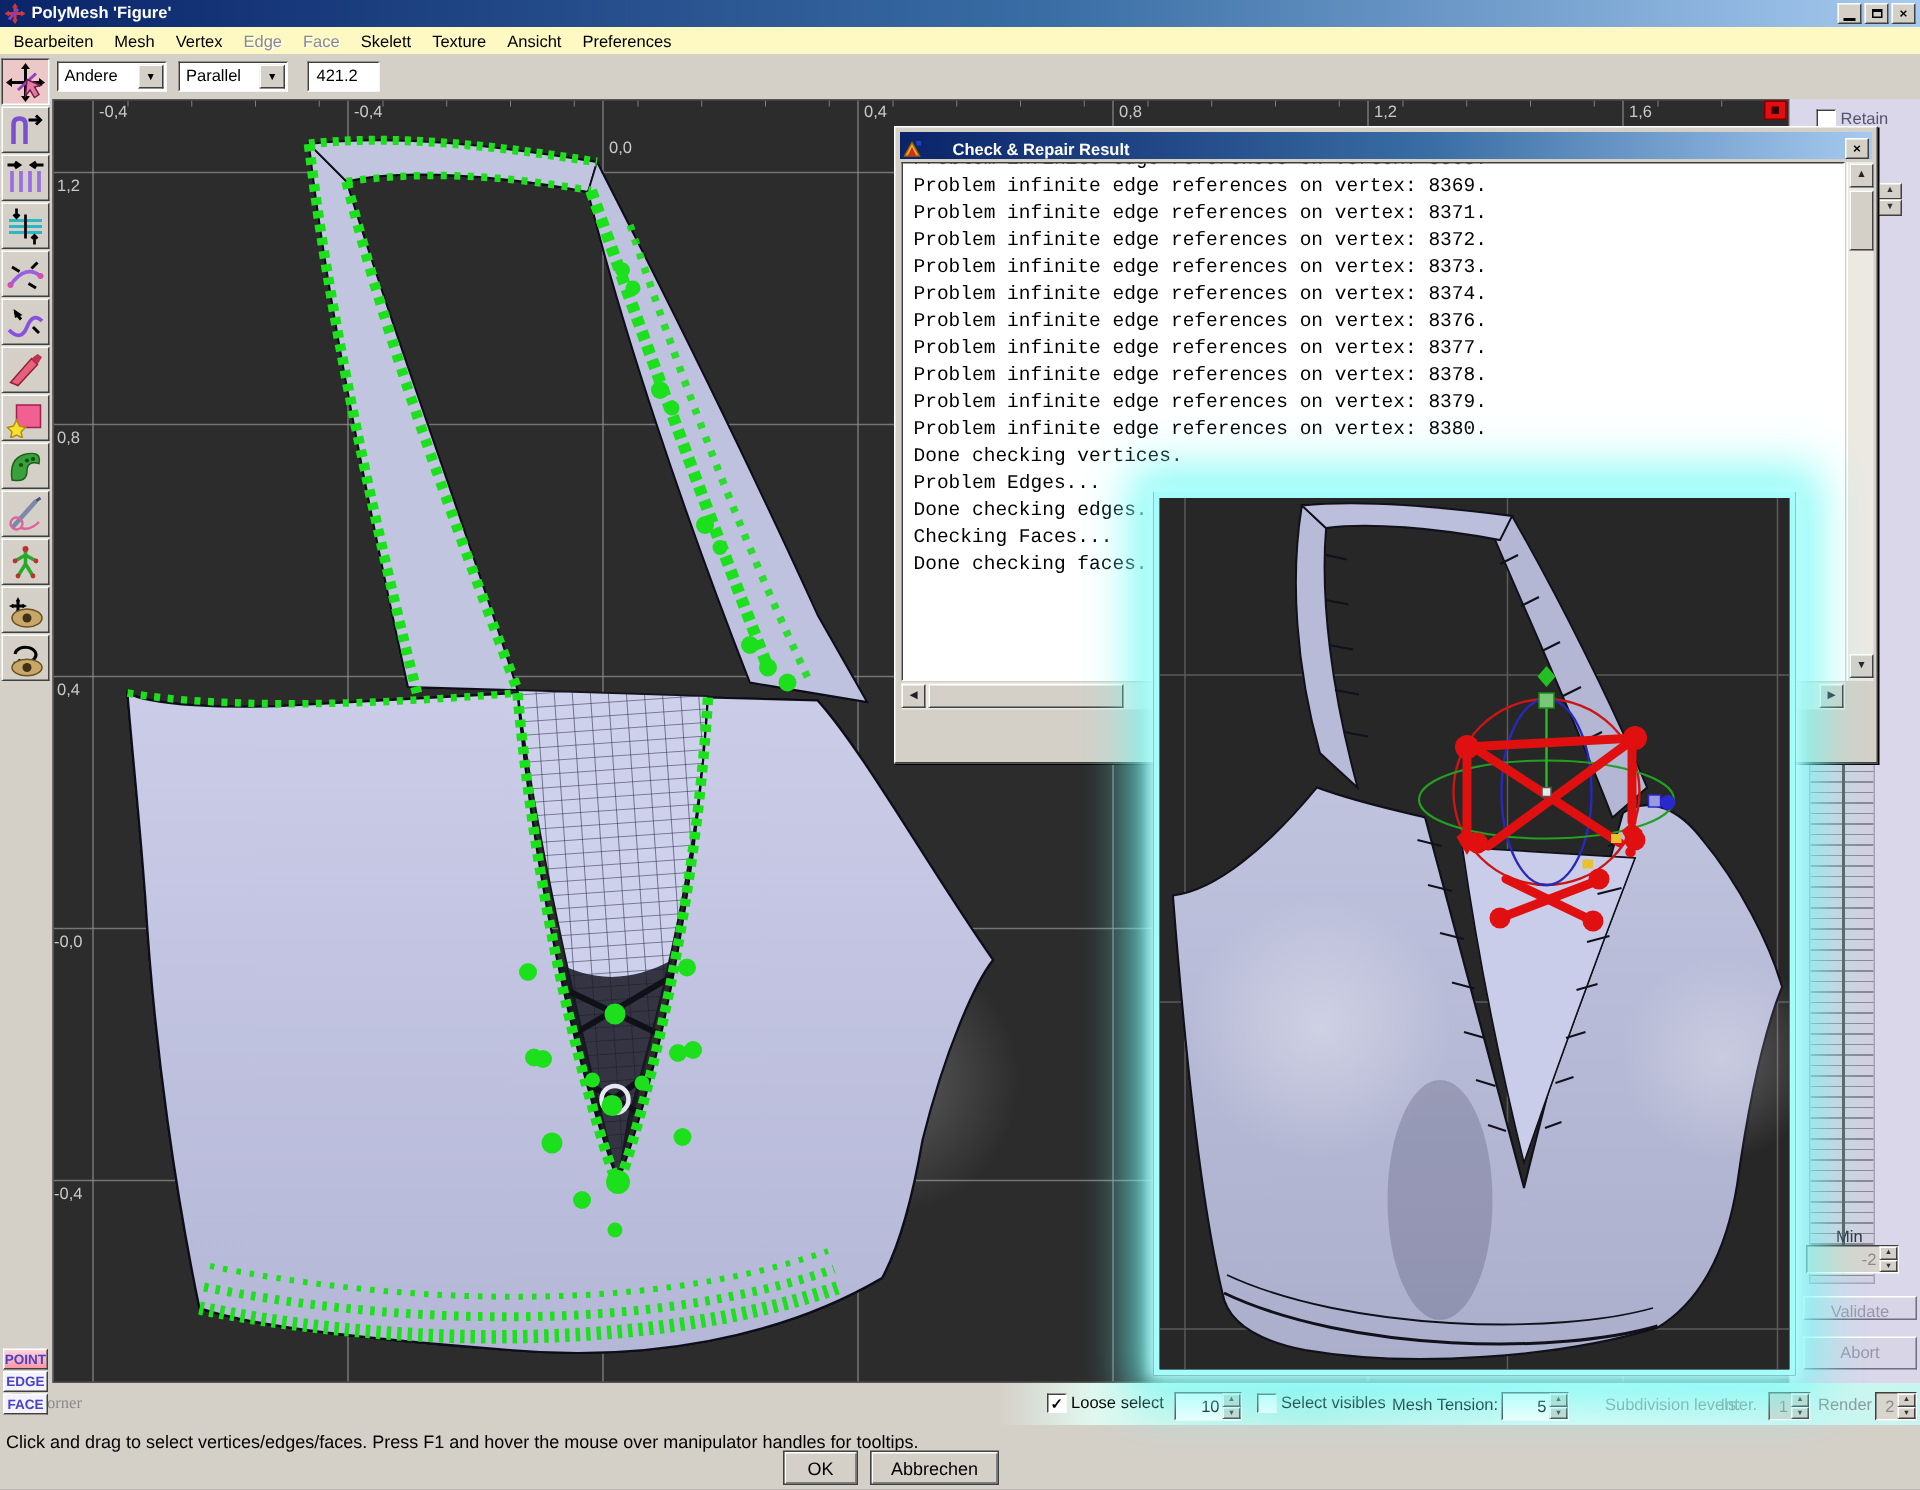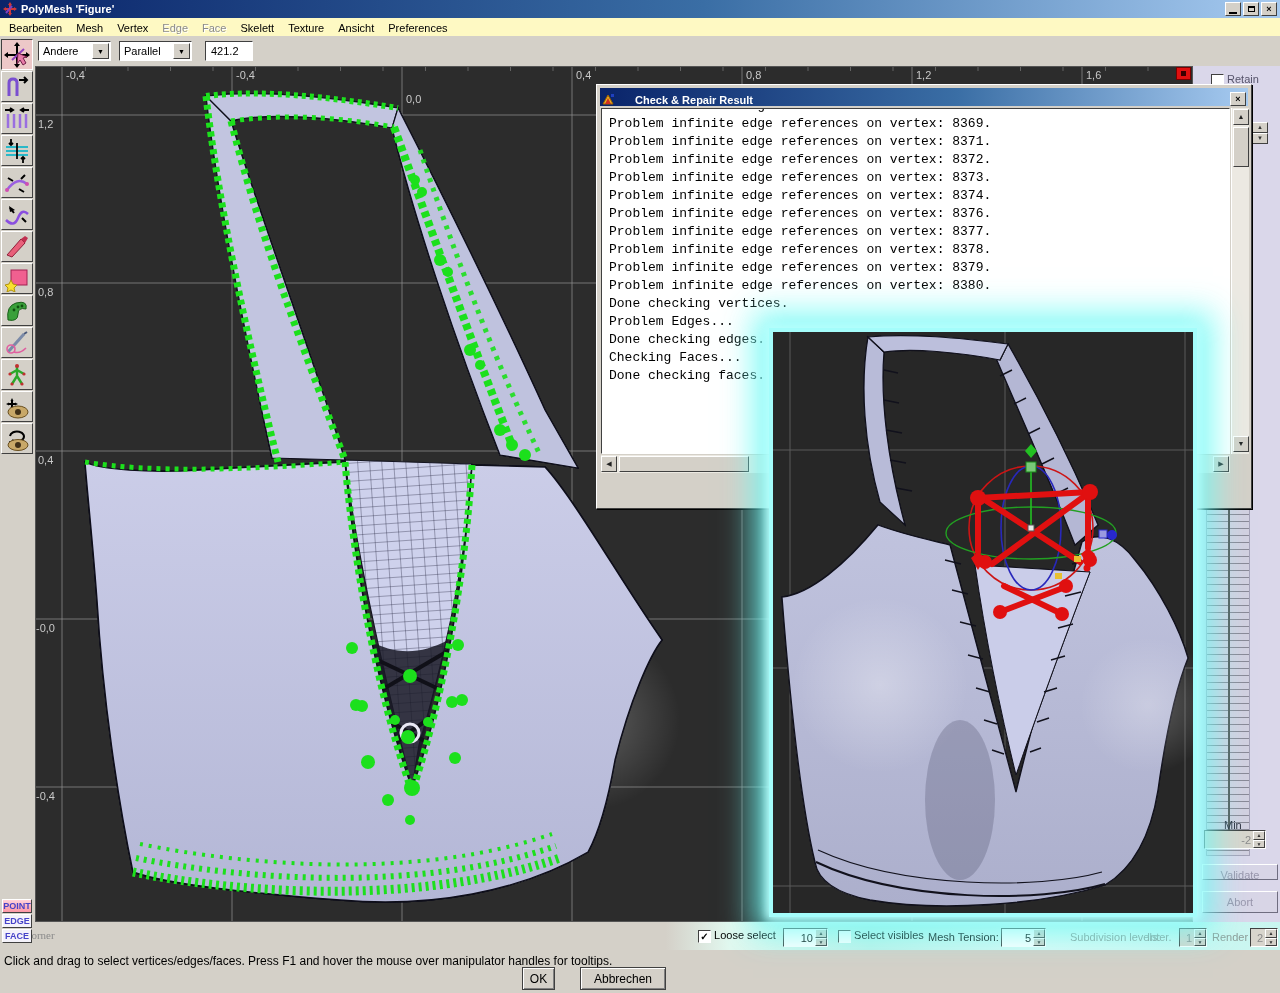--- a/index.html
+++ b/index.html
@@ -615,15 +615,15 @@
     <span class="v">2</span>
     <span class="sp">
         <div>▲</div>
         <div>▼</div>
       </span>
   </div>
 </div>
 
 <div id="statusbar" class="abs">
   <div id="statusmsg">Click and drag to select vertices/edges/faces. Press F1 and hover the mouse over manipulator handles for tooltips.</div>
-  <div class="pushbtn" style="left:522px; top:17px; width:33px; height:23px;">OK</div>
+  <div class="pushbtn" style="left:522px; top:17px; width:50px; height:23px;">OK</div>
   <div class="pushbtn" style="left:580px; top:17px; width:86px; height:23px;">Abbrechen</div>
 </div>
 
 </body></html>

